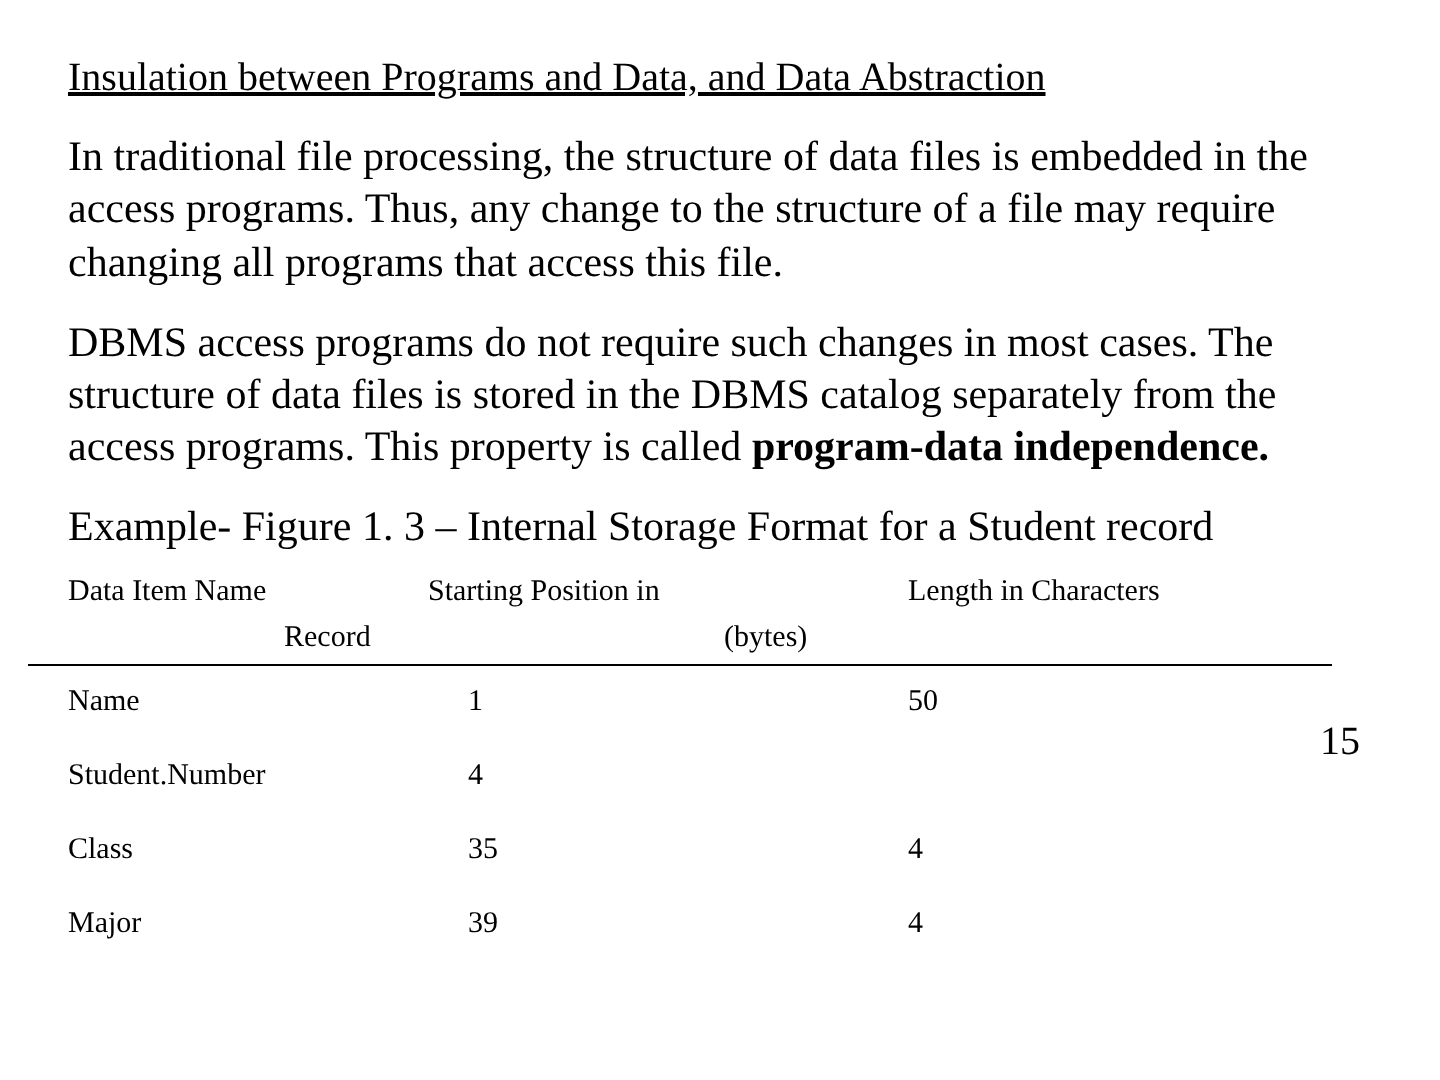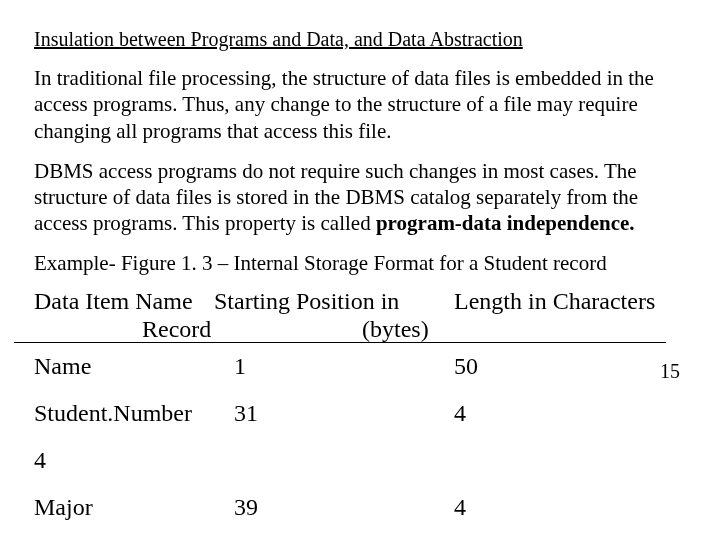--- a/index.html
+++ b/index.html
@@ -27,21 +27,21 @@
     font-size: 21px;
     line-height: 1.25;
     margin-bottom: 14px;
   }
   .bold { font-weight: bold; }
   .example-line {
     font-size: 21px;
     margin: 10px 0 12px 0;
   }
   .table-area {
-    font-size: 24px;
+    font-size: 15px;
   }
   .table-header-row {
     display: flex;
     align-items: flex-start;
     margin-bottom: 2px;
   }
   .col-name  { width: 180px; }
   .col-start { width: 240px; }
   .col-len   { width: 220px; }
   .subheader-row {
@@ -110,24 +110,25 @@
       <div class="sub-col-b">(bytes)</div>
     </div>
 
     <div class="data-row">
       <div class="d-col-a">Name</div>
       <div class="d-col-b">1</div>
       <div class="d-col-c">50</div>
     </div>
     <div class="data-row">
       <div class="d-col-a">Student.Number</div>
-      <div class="d-col-b">31</div>
       <div class="d-col-c">4</div>
     </div>
     <div class="data-row">
+      <div class="d-col-a">Class</div>
+      <div class="d-col-b">35</div>
       <div class="d-col-c">4</div>
     </div>
     <div class="data-row">
       <div class="d-col-a">Major</div>
       <div class="d-col-b">39</div>
       <div class="d-col-c">4</div>
     </div>
 
   </div>
 

